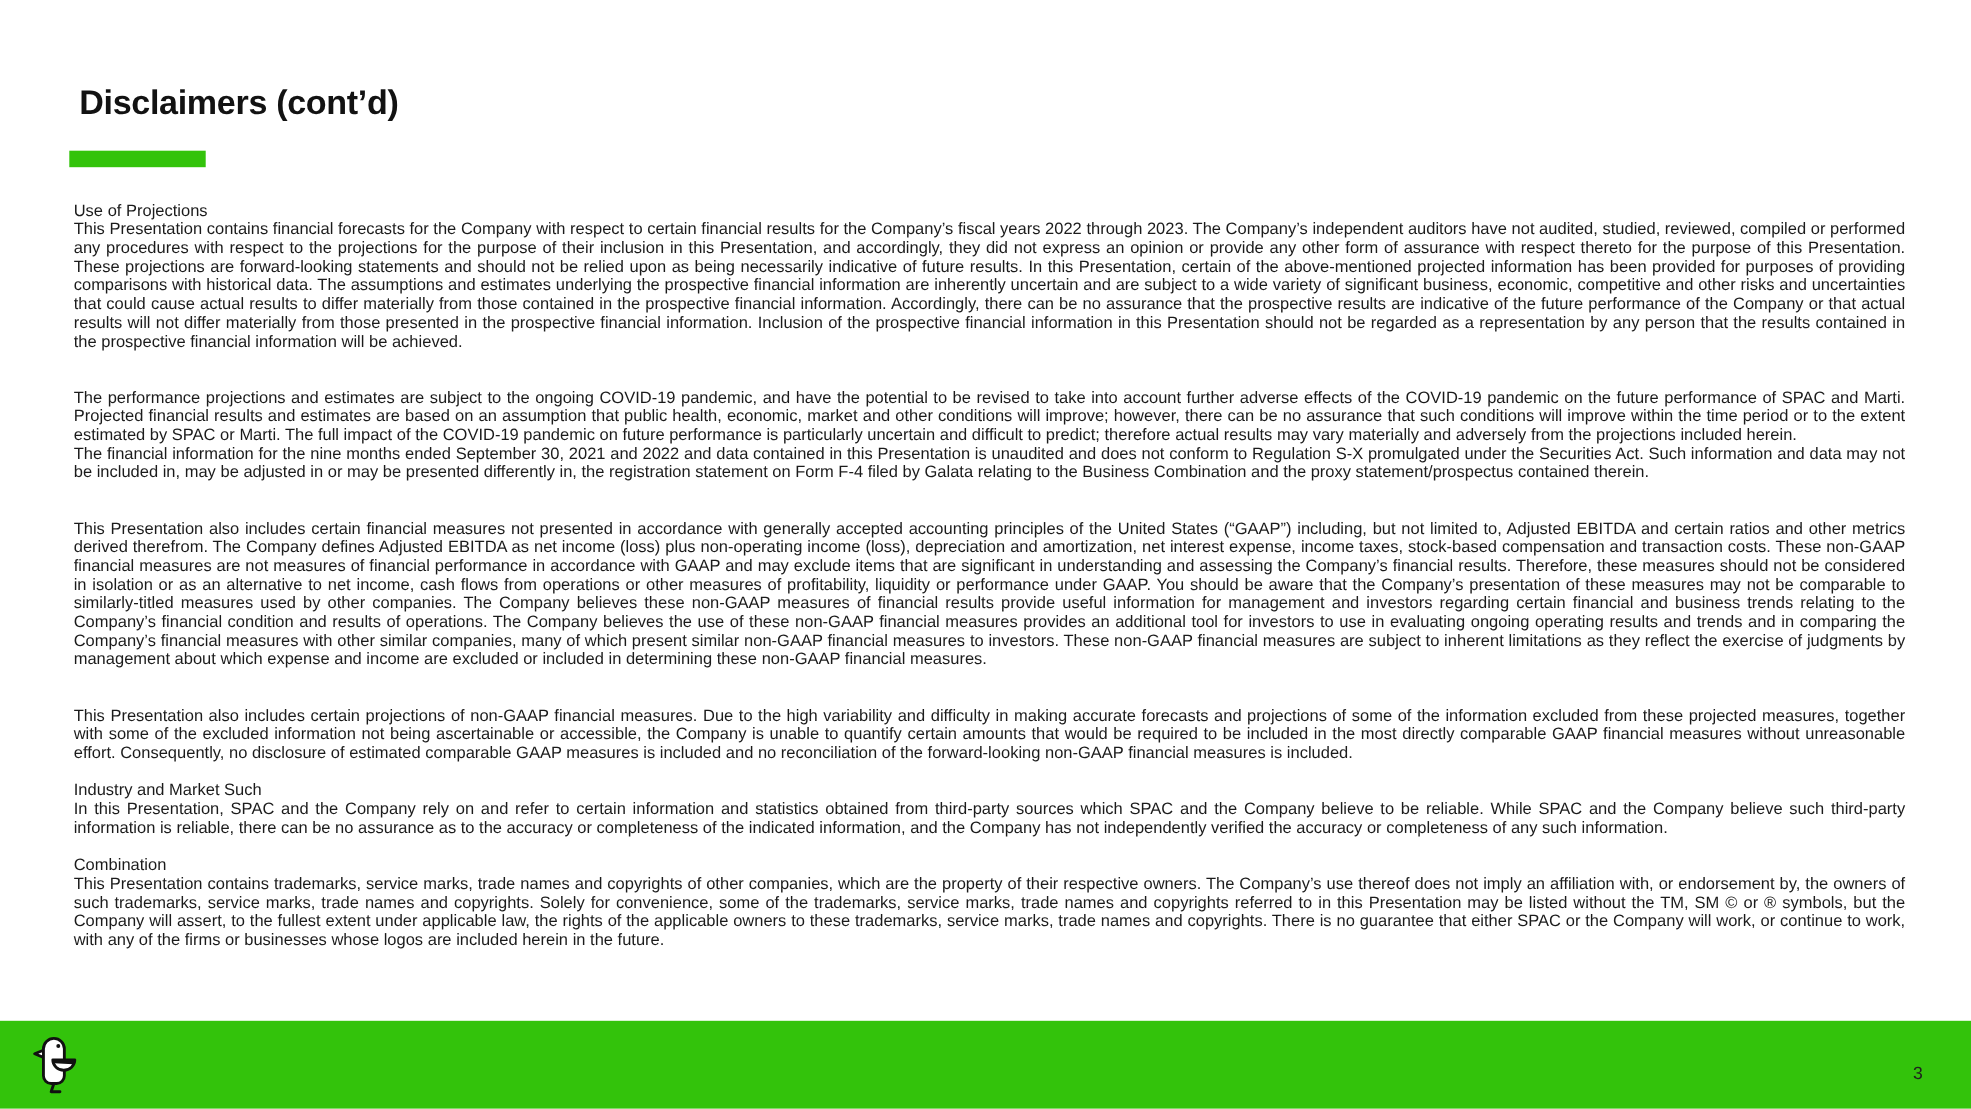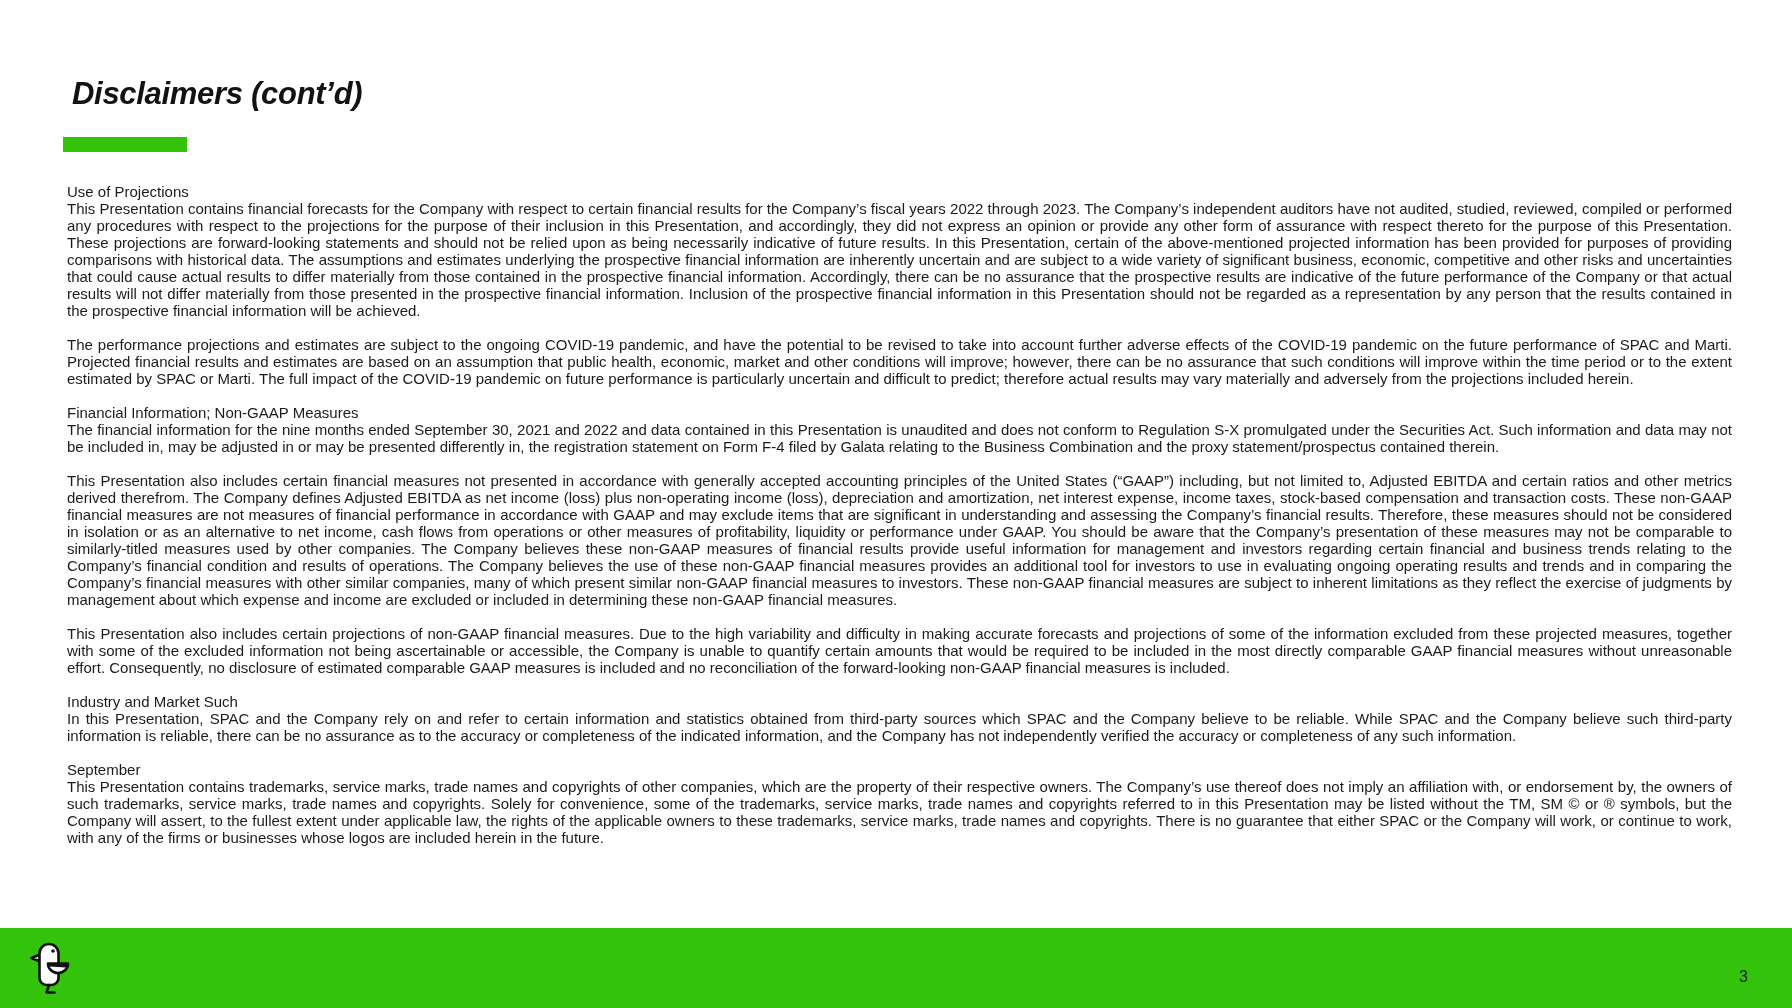--- a/index.html
+++ b/index.html
@@ -12,21 +12,20 @@
     overflow: hidden;
   }
   .slide-title {
     position: absolute;
     left: 72px;
     top: 76px;
     font-size: 31px;
     font-weight: bold;
     color: #121212;
     letter-spacing: -0.3px;
-    font-style: italic;
   }
   .accent-bar {
     position: absolute;
     left: 63px;
     top: 137px;
     width: 124px;
     height: 15px;
     background: #33c30b;
   }
   .content {
@@ -38,21 +37,21 @@
     line-height: 17px;
     text-align: justify;
   }
   .sec-heading {
     font-weight: normal;
     margin-top: 17px;
     text-align: left;
   }
   .sec-heading.first { margin-top: 0; }
   .para { margin: 0; }
-  .para.gap { margin-top: 17px; }
+  .para.gap { margin-top: 34px; }
   .footer-bar {
     position: absolute;
     left: 0;
     bottom: 0;
     width: 100%;
     height: 80px;
     background: #33c30b;
   }
   .logo-wrap {
     position: absolute;
@@ -73,29 +72,28 @@
 <body>
 
 <h1 class="slide-title">Disclaimers (cont’d)</h1>
 <div class="accent-bar"></div>
 
 <div class="content">
   <p class="sec-heading first">Use of Projections</p>
   <p class="para">This Presentation contains financial forecasts for the Company with respect to certain financial results for the Company’s fiscal years 2022 through 2023. The Company’s independent auditors have not audited, studied, reviewed, compiled or performed any procedures with respect to the projections for the purpose of their inclusion in this Presentation, and accordingly, they did not express an opinion or provide any other form of assurance with respect thereto for the purpose of this Presentation. These projections are forward-looking statements and should not be relied upon as being necessarily indicative of future results. In this Presentation, certain of the above-mentioned projected information has been provided for purposes of providing comparisons with historical data. The assumptions and estimates underlying the prospective financial information are inherently uncertain and are subject to a wide variety of significant business, economic, competitive and other risks and uncertainties that could cause actual results to differ materially from those contained in the prospective financial information. Accordingly, there can be no assurance that the prospective results are indicative of the future performance of the Company or that actual results will not differ materially from those presented in the prospective financial information. Inclusion of the prospective financial information in this Presentation should not be regarded as a representation by any person that the results contained in the prospective financial information will be achieved.</p>
   <p class="para gap">The performance projections and estimates are subject to the ongoing COVID-19 pandemic, and have the potential to be revised to take into account further adverse effects of the COVID-19 pandemic on the future performance of SPAC and Marti. Projected financial results and estimates are based on an assumption that public health, economic, market and other conditions will improve; however, there can be no assurance that such conditions will improve within the time period or to the extent estimated by SPAC or Marti. The full impact of the COVID-19 pandemic on future performance is particularly uncertain and difficult to predict; therefore actual results may vary materially and adversely from the projections included herein.</p>
 
-  <p class="sec-heading">Financial Information; Non-GAAP Measures</p>
   <p class="para">The financial information for the nine months ended September 30, 2021 and 2022 and data contained in this Presentation is unaudited and does not conform to Regulation S-X promulgated under the Securities Act. Such information and data may not be included in, may be adjusted in or may be presented differently in, the registration statement on Form F-4 filed by Galata relating to the Business Combination and the proxy statement/prospectus contained therein.</p>
   <p class="para gap">This Presentation also includes certain financial measures not presented in accordance with generally accepted accounting principles of the United States (“GAAP”) including, but not limited to, Adjusted EBITDA and certain ratios and other metrics derived therefrom. The Company defines Adjusted EBITDA as net income (loss) plus non-operating income (loss), depreciation and amortization, net interest expense, income taxes, stock-based compensation and transaction costs. These non-GAAP financial measures are not measures of financial performance in accordance with GAAP and may exclude items that are significant in understanding and assessing the Company’s financial results. Therefore, these measures should not be considered in isolation or as an alternative to net income, cash flows from operations or other measures of profitability, liquidity or performance under GAAP. You should be aware that the Company’s presentation of these measures may not be comparable to similarly-titled measures used by other companies. The Company believes these non-GAAP measures of financial results provide useful information for management and investors regarding certain financial and business trends relating to the Company’s financial condition and results of operations. The Company believes the use of these non-GAAP financial measures provides an additional tool for investors to use in evaluating ongoing operating results and trends and in comparing the Company’s financial measures with other similar companies, many of which present similar non-GAAP financial measures to investors. These non-GAAP financial measures are subject to inherent limitations as they reflect the exercise of judgments by management about which expense and income are excluded or included in determining these non-GAAP financial measures.</p>
   <p class="para gap">This Presentation also includes certain projections of non-GAAP financial measures. Due to the high variability and difficulty in making accurate forecasts and projections of some of the information excluded from these projected measures, together with some of the excluded information not being ascertainable or accessible, the Company is unable to quantify certain amounts that would be required to be included in the most directly comparable GAAP financial measures without unreasonable effort. Consequently, no disclosure of estimated comparable GAAP measures is included and no reconciliation of the forward-looking non-GAAP financial measures is included.</p>
 
   <p class="sec-heading">Industry and Market Such</p>
   <p class="para">In this Presentation, SPAC and the Company rely on and refer to certain information and statistics obtained from third-party sources which SPAC and the Company believe to be reliable. While SPAC and the Company believe such third-party information is reliable, there can be no assurance as to the accuracy or completeness of the indicated information, and the Company has not independently verified the accuracy or completeness of any such information.</p>
 
-  <p class="sec-heading">September</p>
+  <p class="sec-heading">Combination</p>
   <p class="para">This Presentation contains trademarks, service marks, trade names and copyrights of other companies, which are the property of their respective owners. The Company’s use thereof does not imply an affiliation with, or endorsement by, the owners of such trademarks, service marks, trade names and copyrights. Solely for convenience, some of the trademarks, service marks, trade names and copyrights referred to in this Presentation may be listed without the TM, SM © or ® symbols, but the Company will assert, to the fullest extent under applicable law, the rights of the applicable owners to these trademarks, service marks, trade names and copyrights. There is no guarantee that either SPAC or the Company will work, or continue to work, with any of the firms or businesses whose logos are included herein in the future.</p>
 </div>
 
 <div class="footer-bar">
   <div class="logo-wrap">
     <svg width="44" height="58" viewBox="0 0 44 56" xmlns="http://www.w3.org/2000/svg">
       <g stroke="#111111" stroke-width="2.6" stroke-linejoin="round" stroke-linecap="round">
 
         <path d="M12,13.5 L3.5,17 L12,20.5 Z" fill="#ffffff"></path>
 

